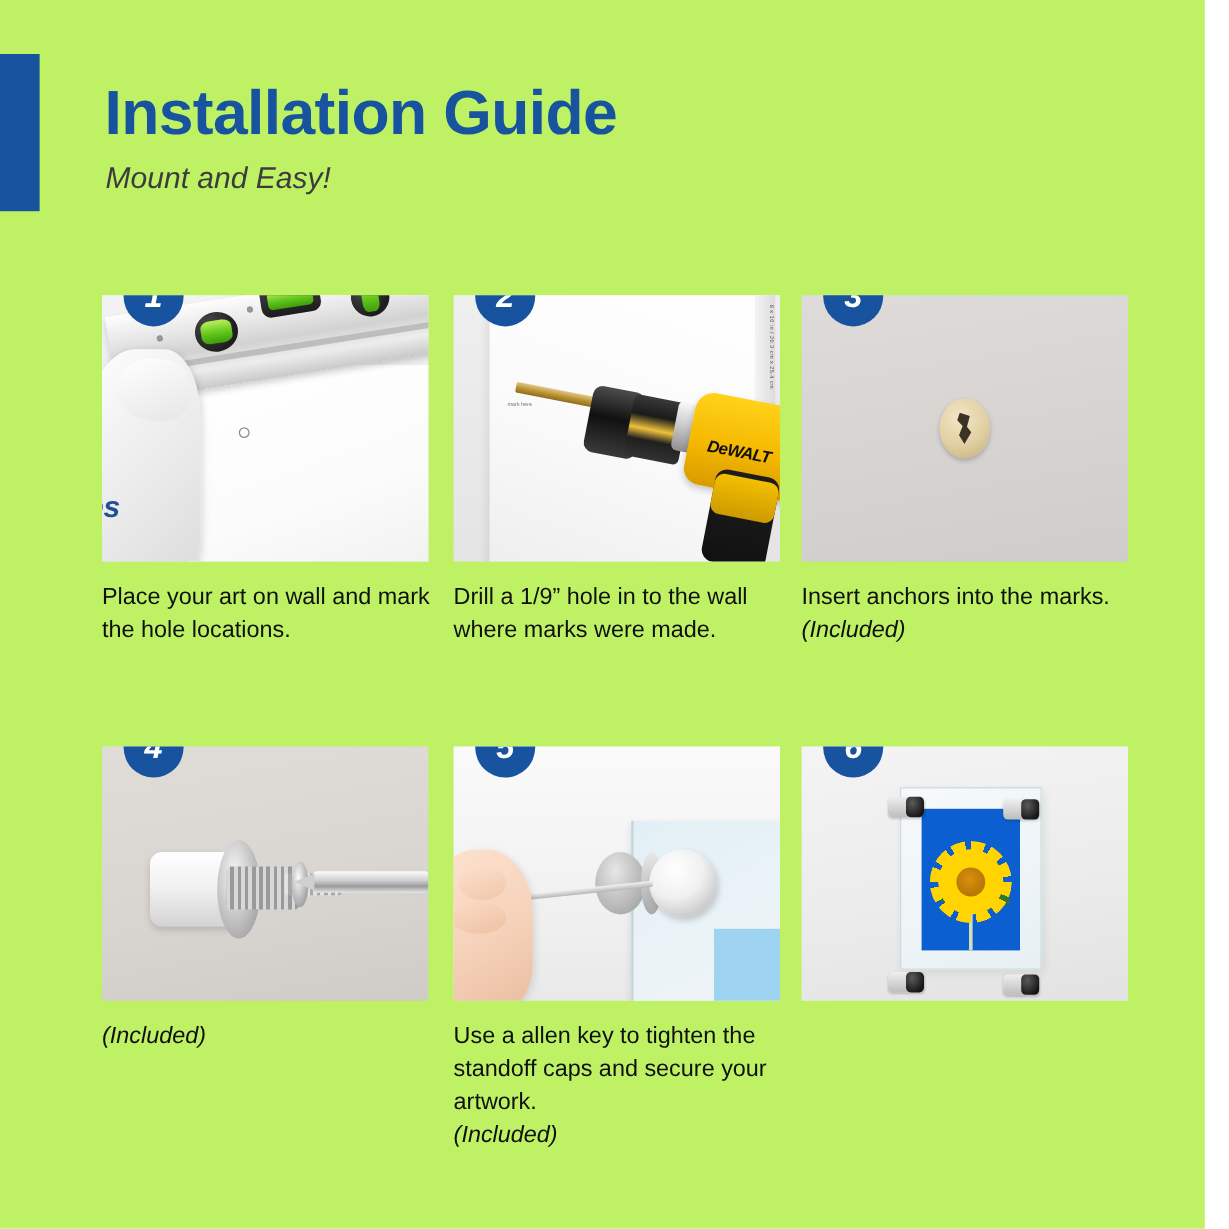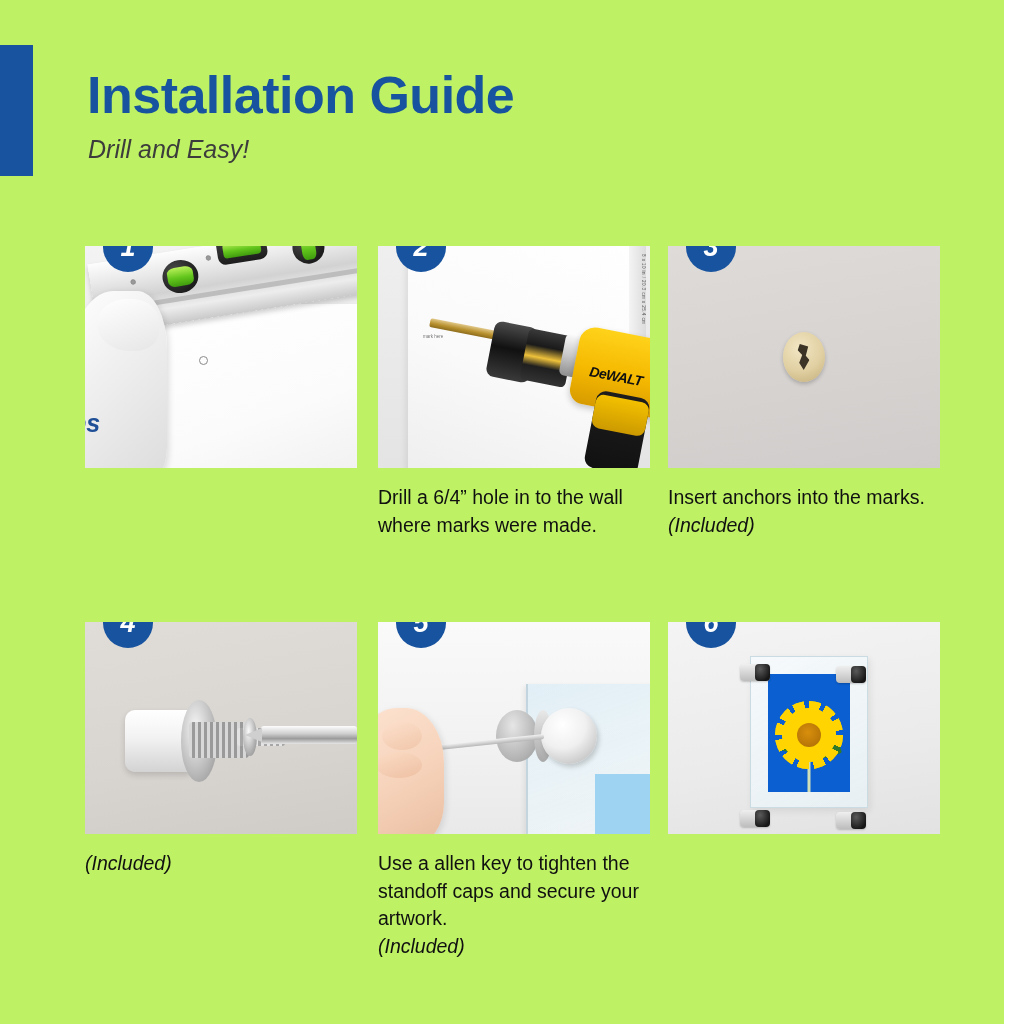--- a/index.html
+++ b/index.html
@@ -351,21 +351,21 @@
   .ph6 .so-br { left: 168px; top: 190px; }
 </style>
 </head>
 <body>
 
 <div class="page">
 
   <div class="header">
     <div class="accent-bar"></div>
     <div class="title">Installation Guide</div>
-    <div class="subtitle">Drill and Easy!</div>
+    <div class="subtitle">Mount and Easy!</div>
   </div>
 
   <div class="steps">
 
     <div class="step step-col1 step-row1">
       <div class="photo ph1">
         <div class="badge">1</div>
         <div class="artpanel">
           <div class="dot"></div>
         </div>
@@ -382,40 +382,41 @@
             </div>
           <div class="screw" style="left:40px;top:22px"></div>
           <div class="screw" style="left:118px;top:10px"></div>
 
         </div>
         <div class="glove">
           <div class="thumb"></div>
           <div class="logo">bs</div>
         </div>
       </div>
+      <div class="caption">Place your art on wall and mark the hole locations.</div>
     </div>
 
     <div class="step step-col2 step-row1">
       <div class="photo ph2">
         <div class="badge">2</div>
         <div class="wallpanel"></div>
         <div class="ruler">8 x 10 in / 20.3 cm x 25.4 cm</div>
         <div class="mark">mark here</div>
         <div class="bit"></div>
         <div class="chuck"></div>
         <div class="collar"></div>
         <div class="motor"></div>
         <div class="body">
           <div class="brand">DeWALT</div>
         </div>
         <div class="handle">
           <div class="grip"></div>
         </div>
       </div>
-      <div class="caption">Drill a 6/4” hole in to the wall where marks were made.</div>
+      <div class="caption">Drill a 1/9” hole in to the wall where marks were made.</div>
     </div>
 
     <div class="step step-col3 step-row1">
       <div class="photo ph3">
         <div class="badge">3</div>
         <div class="anchor">
           <div class="hole"></div>
         </div>
       </div>
       <div class="caption"><span>Insert anchors into the marks.</span> <span class="note">(Included)</span></div>

